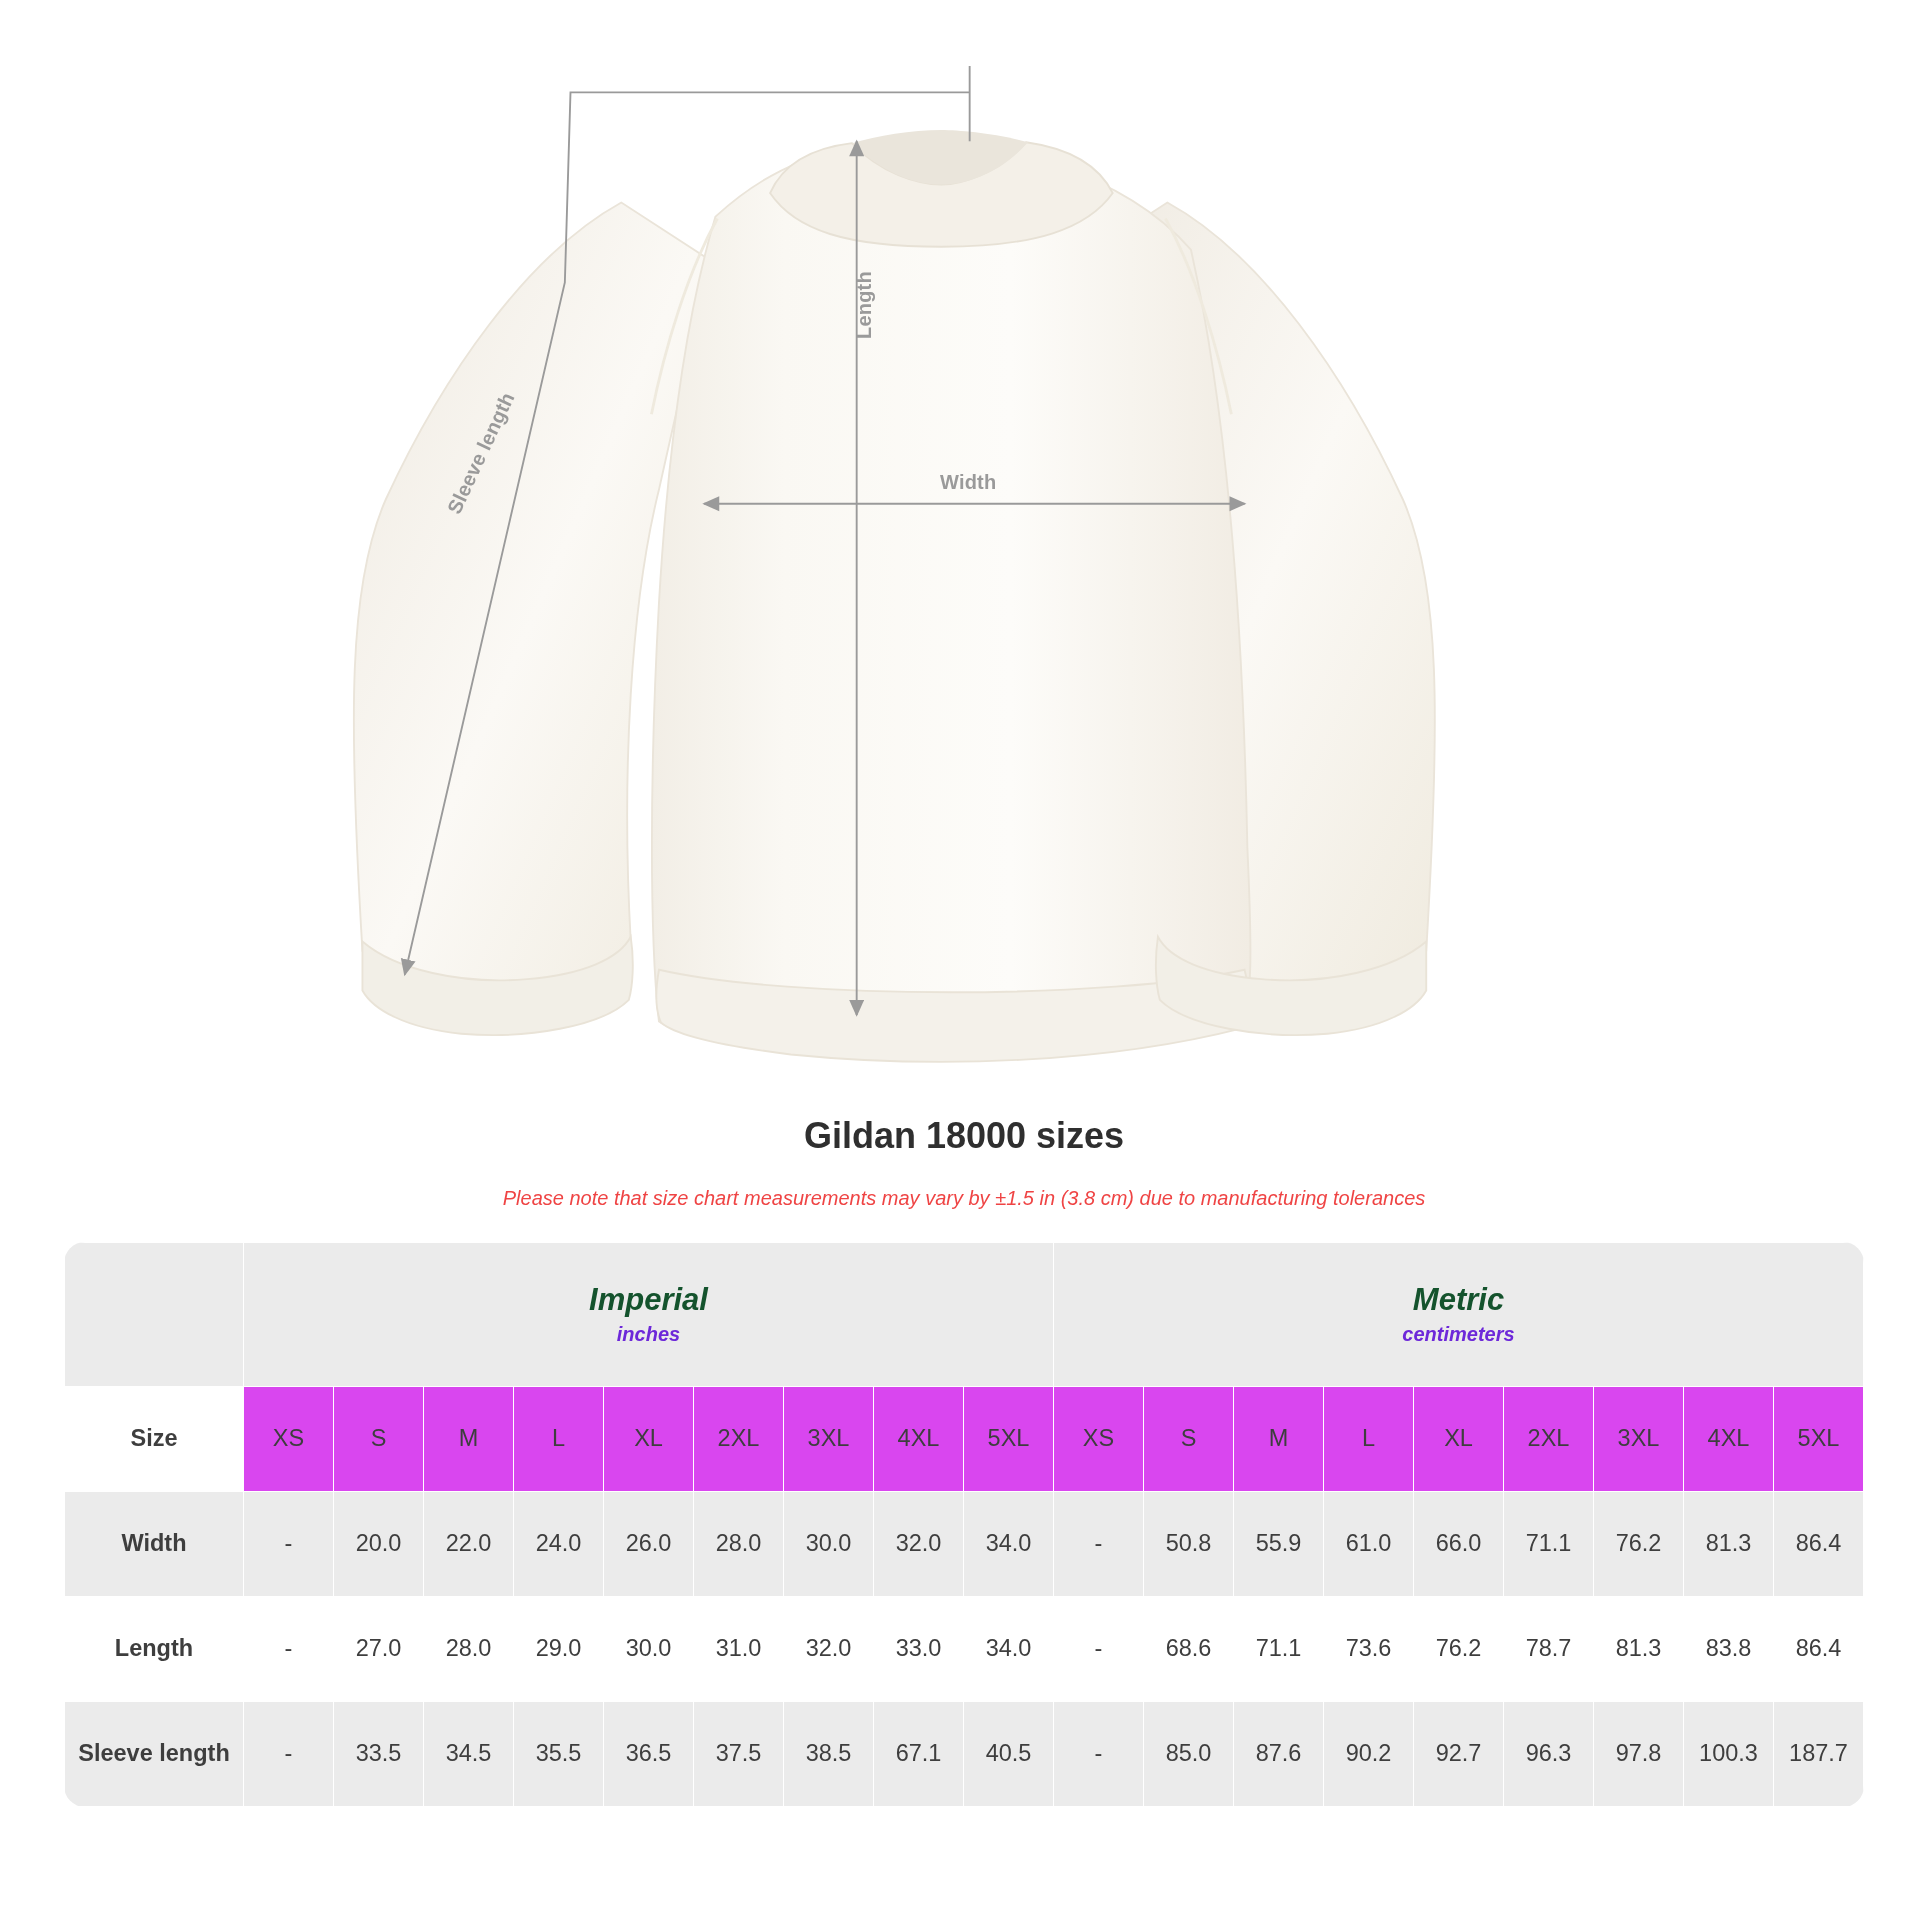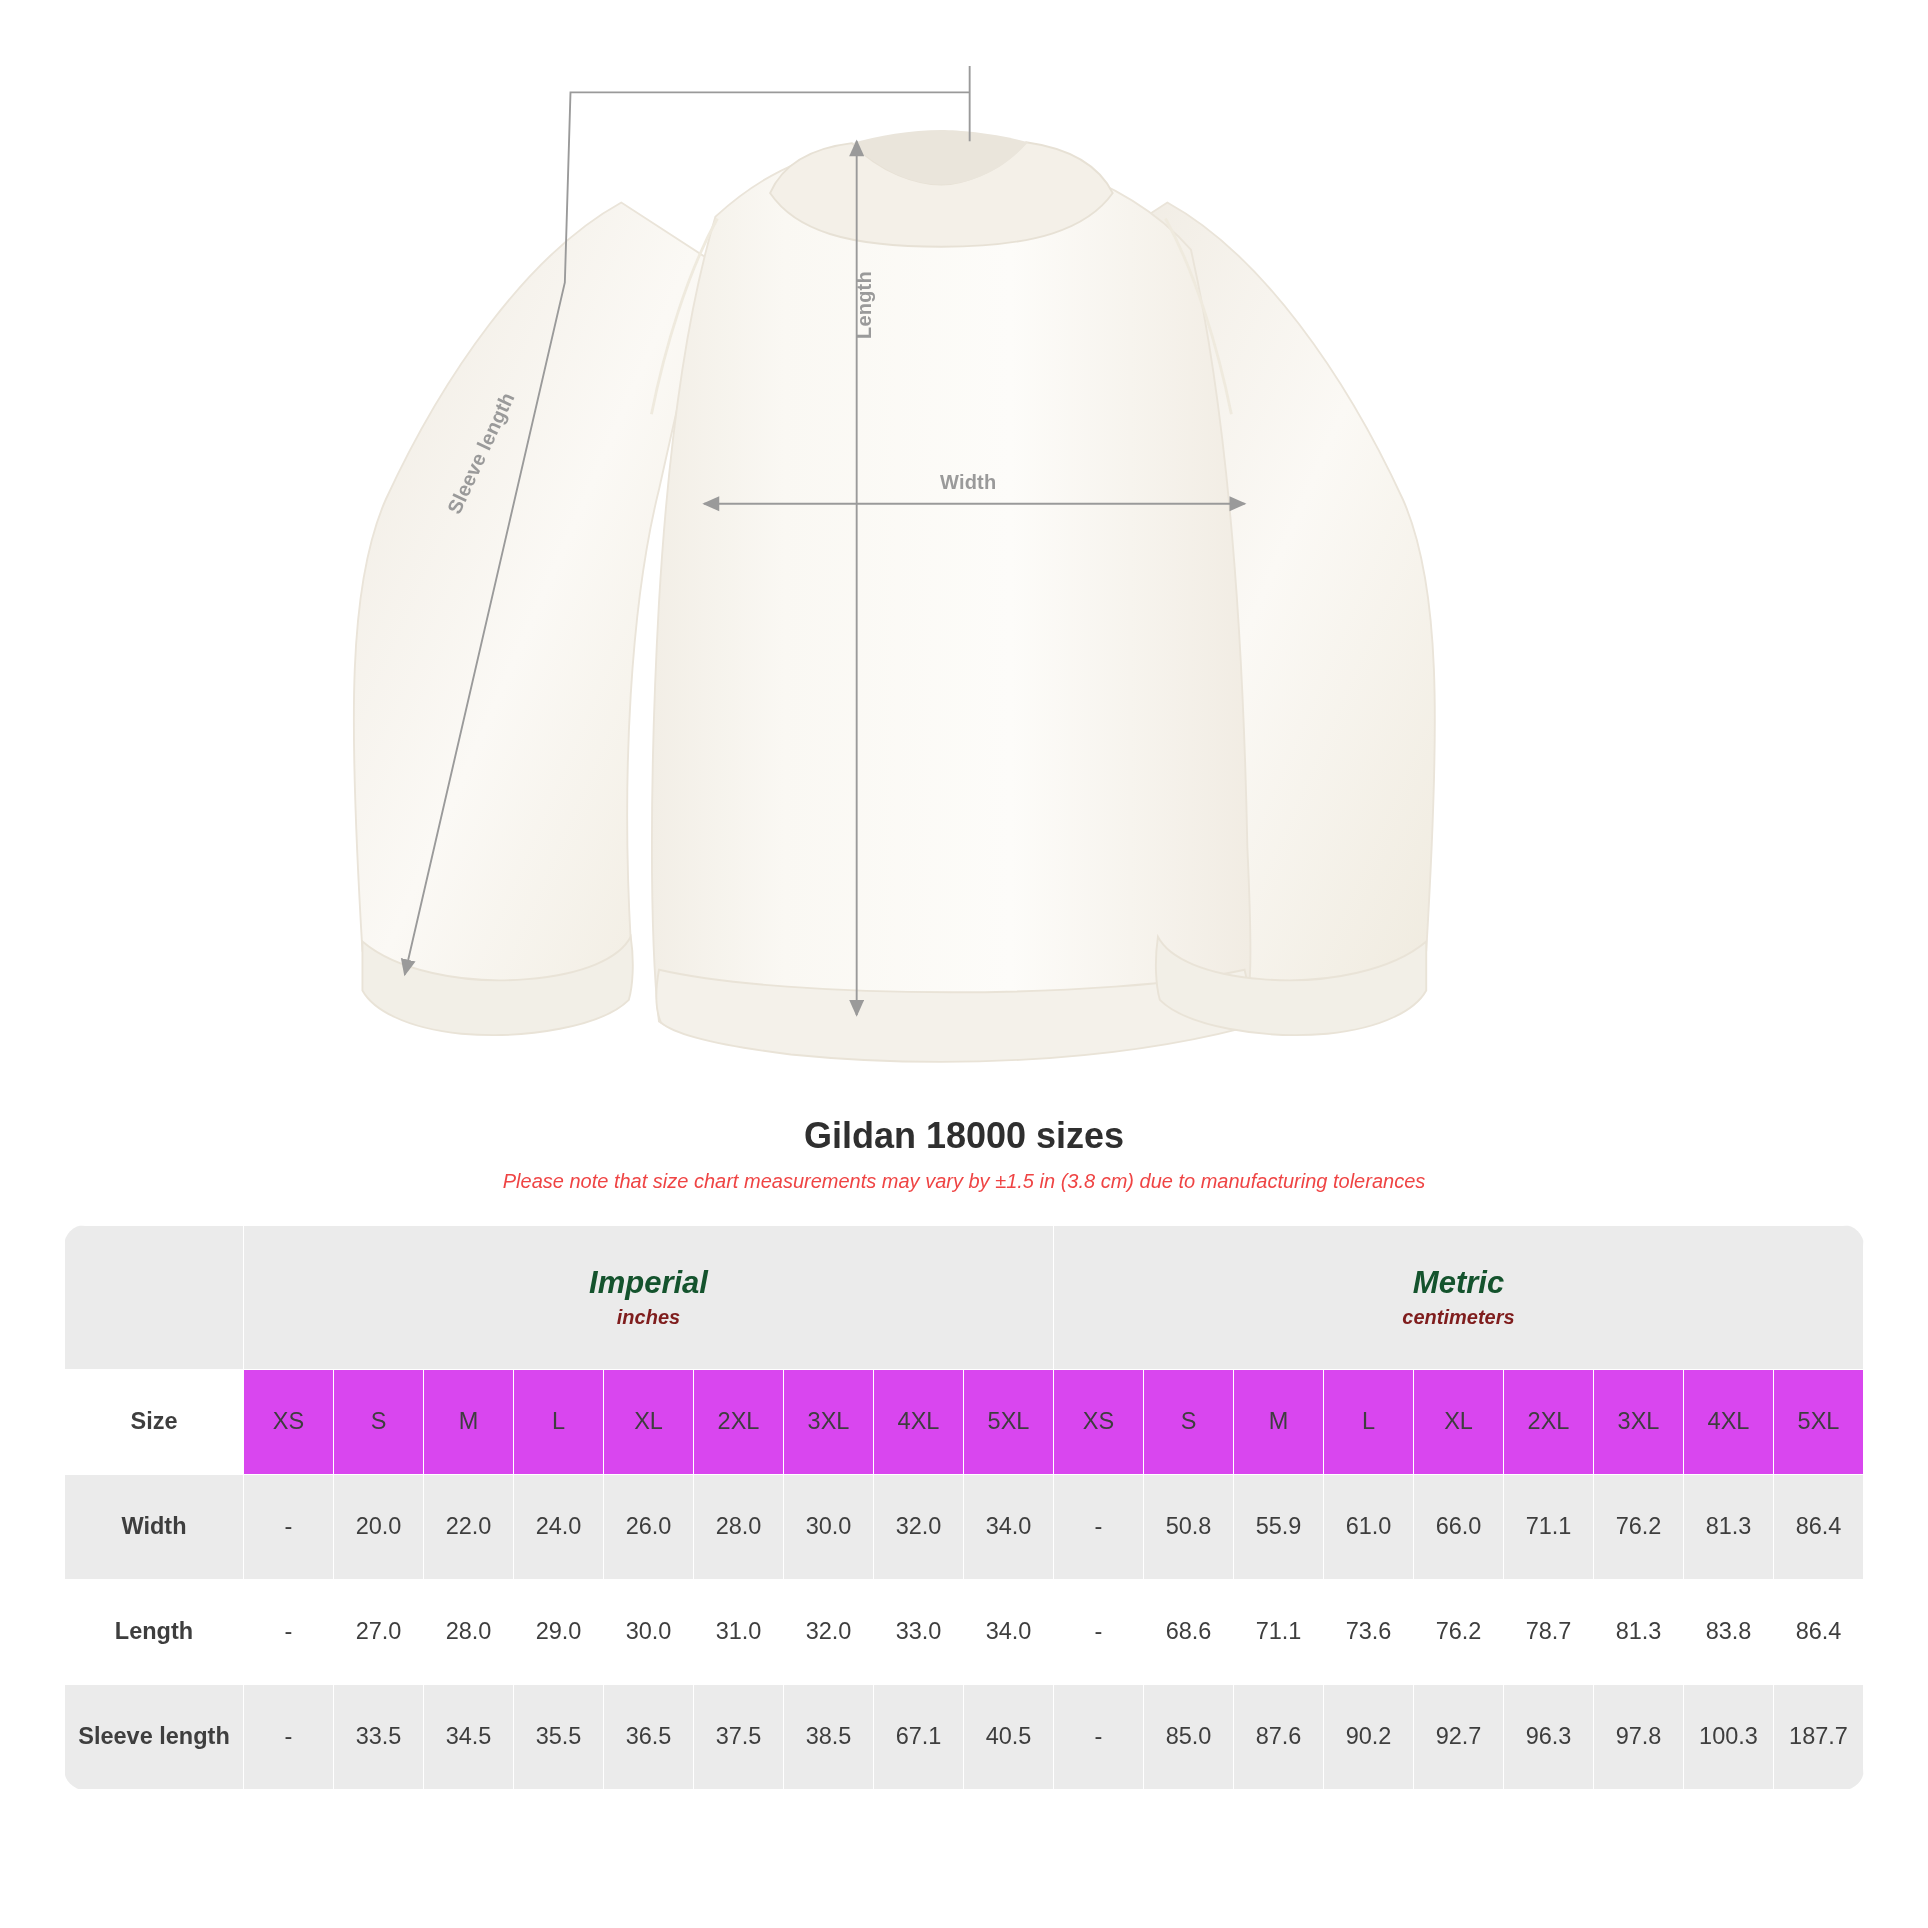--- a/index.html
+++ b/index.html
@@ -54,21 +54,21 @@
 
   
   .title-block {
     text-align: center;
     margin-top: 3.8px;
   }
   .chart-title {
     font-size: 36px;
     font-weight: bold;
     color: #2f2f2f;
-    margin: 0 0 13px 0;
+    margin: 0 0 30px 0;
   }
   .chart-note {
     font-size: 20px;
     font-style: italic;
     color: #ef4444;
     margin: 0;
   }
 
   
   .table-wrap {
@@ -100,21 +100,21 @@
     font-size: 31px;
     font-weight: bold;
     font-style: italic;
     color: #14532d;
     display: block;
     line-height: 1.15;
   }
   .sys-unit {
     font-size: 20px;
     font-style: italic;
-    color: #7f1d1d;
+    color: #6d28d9;
     display: block;
     margin-top: 5.6px;
   }
   
   .size-row th {
     background: #d946ef;
     height: 102px;
     font-size: 23.5px;
     font-weight: normal;
     color: #4a4a4a;

